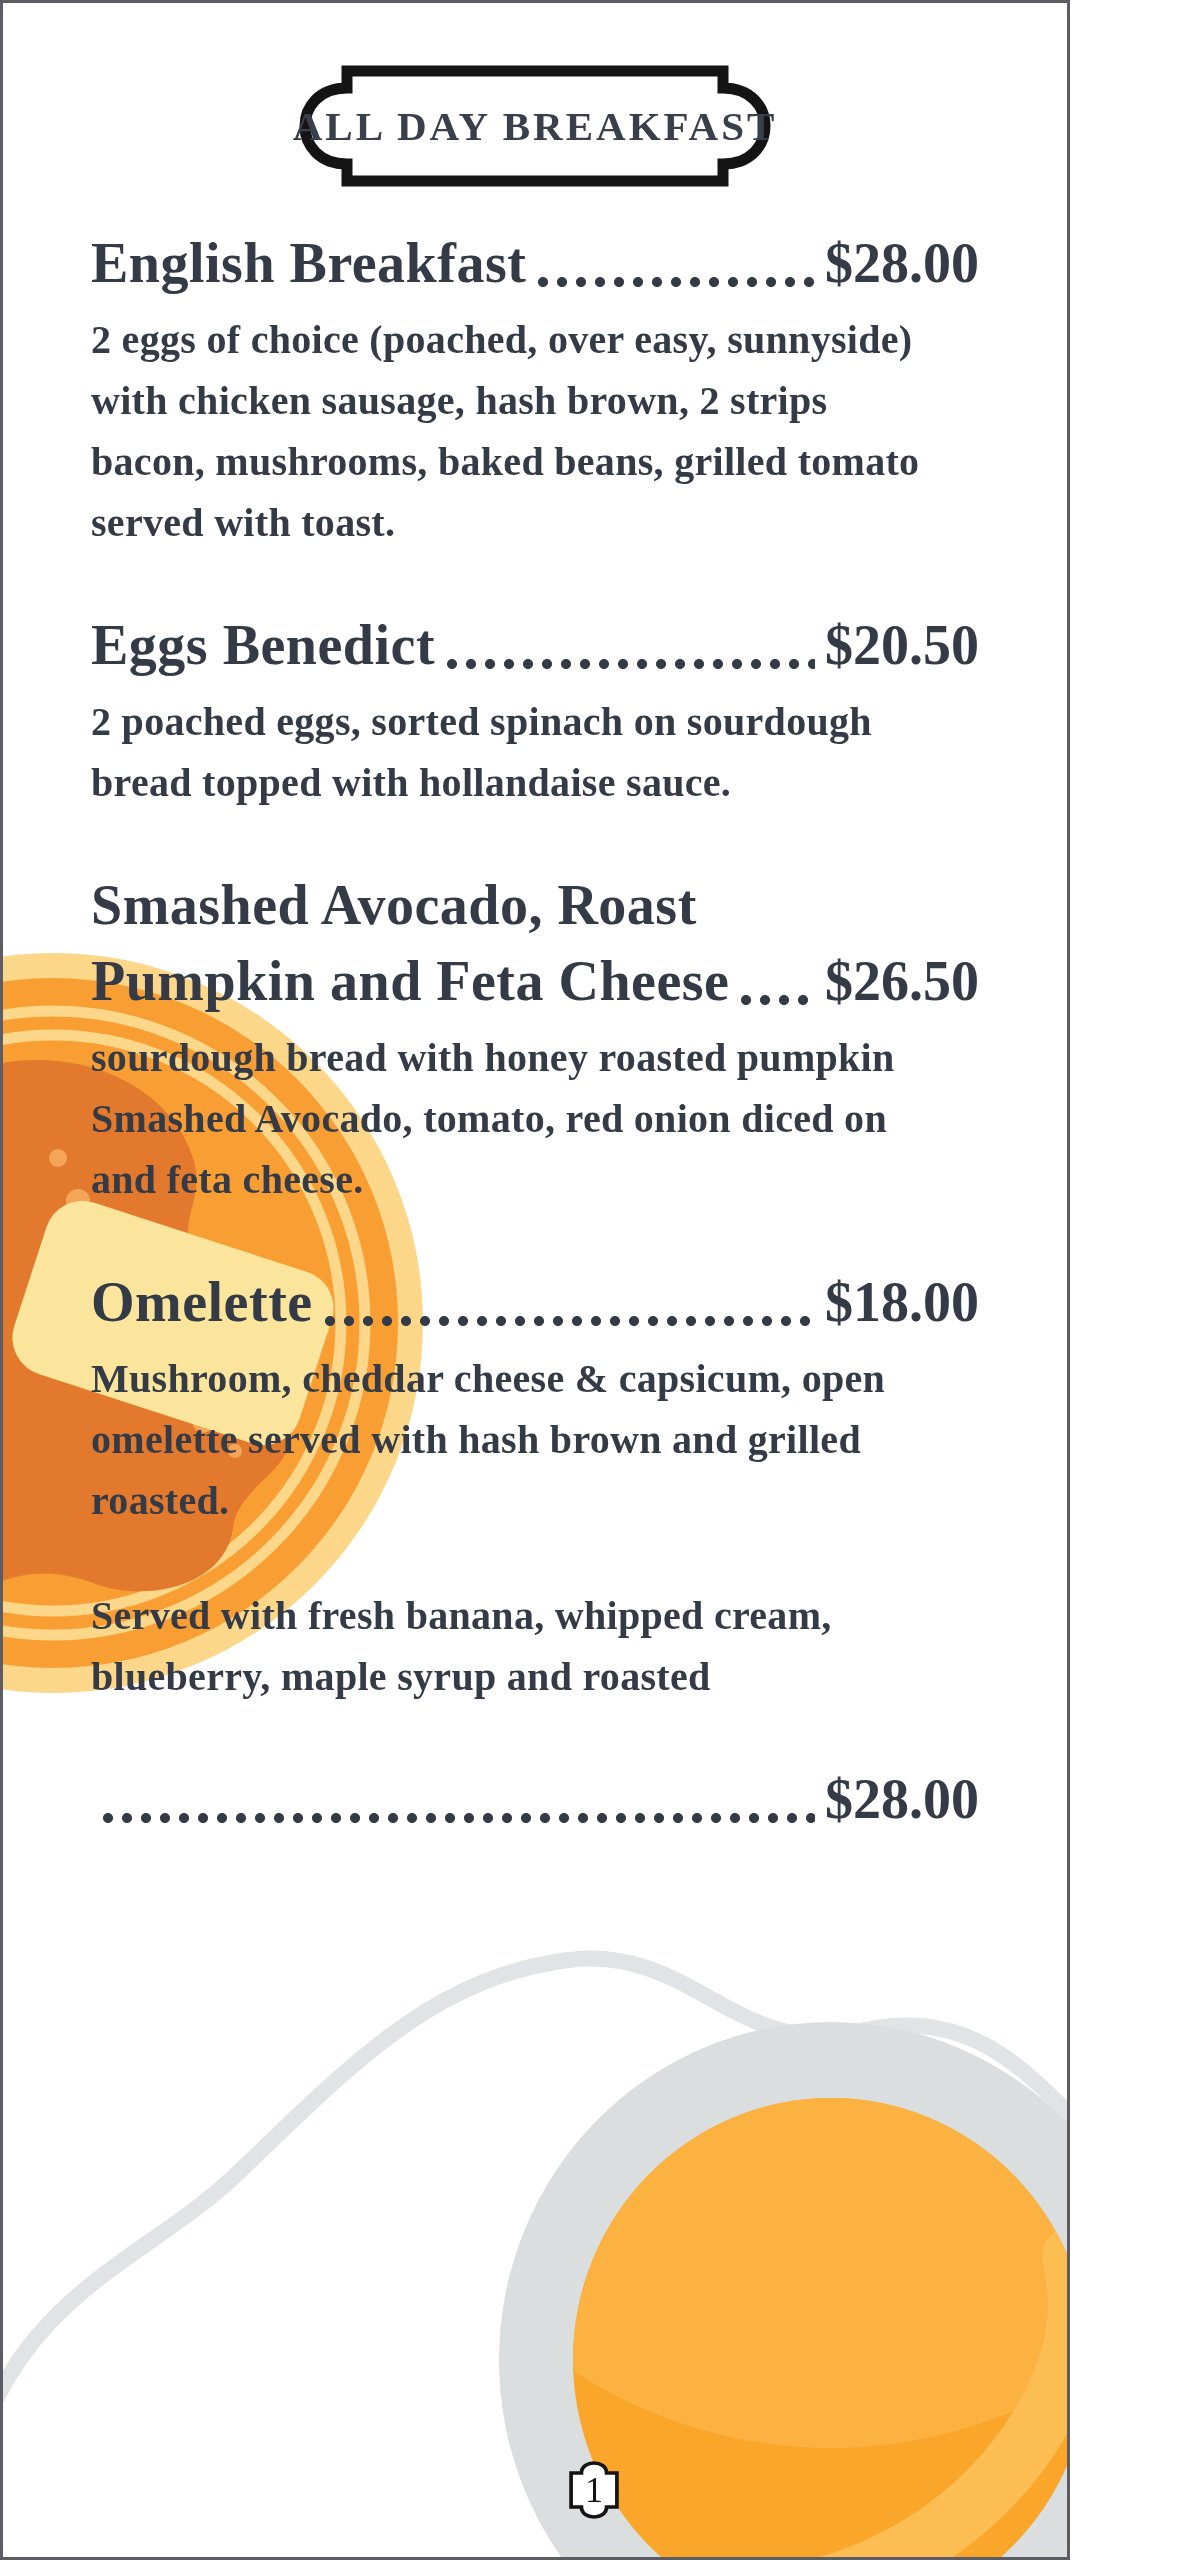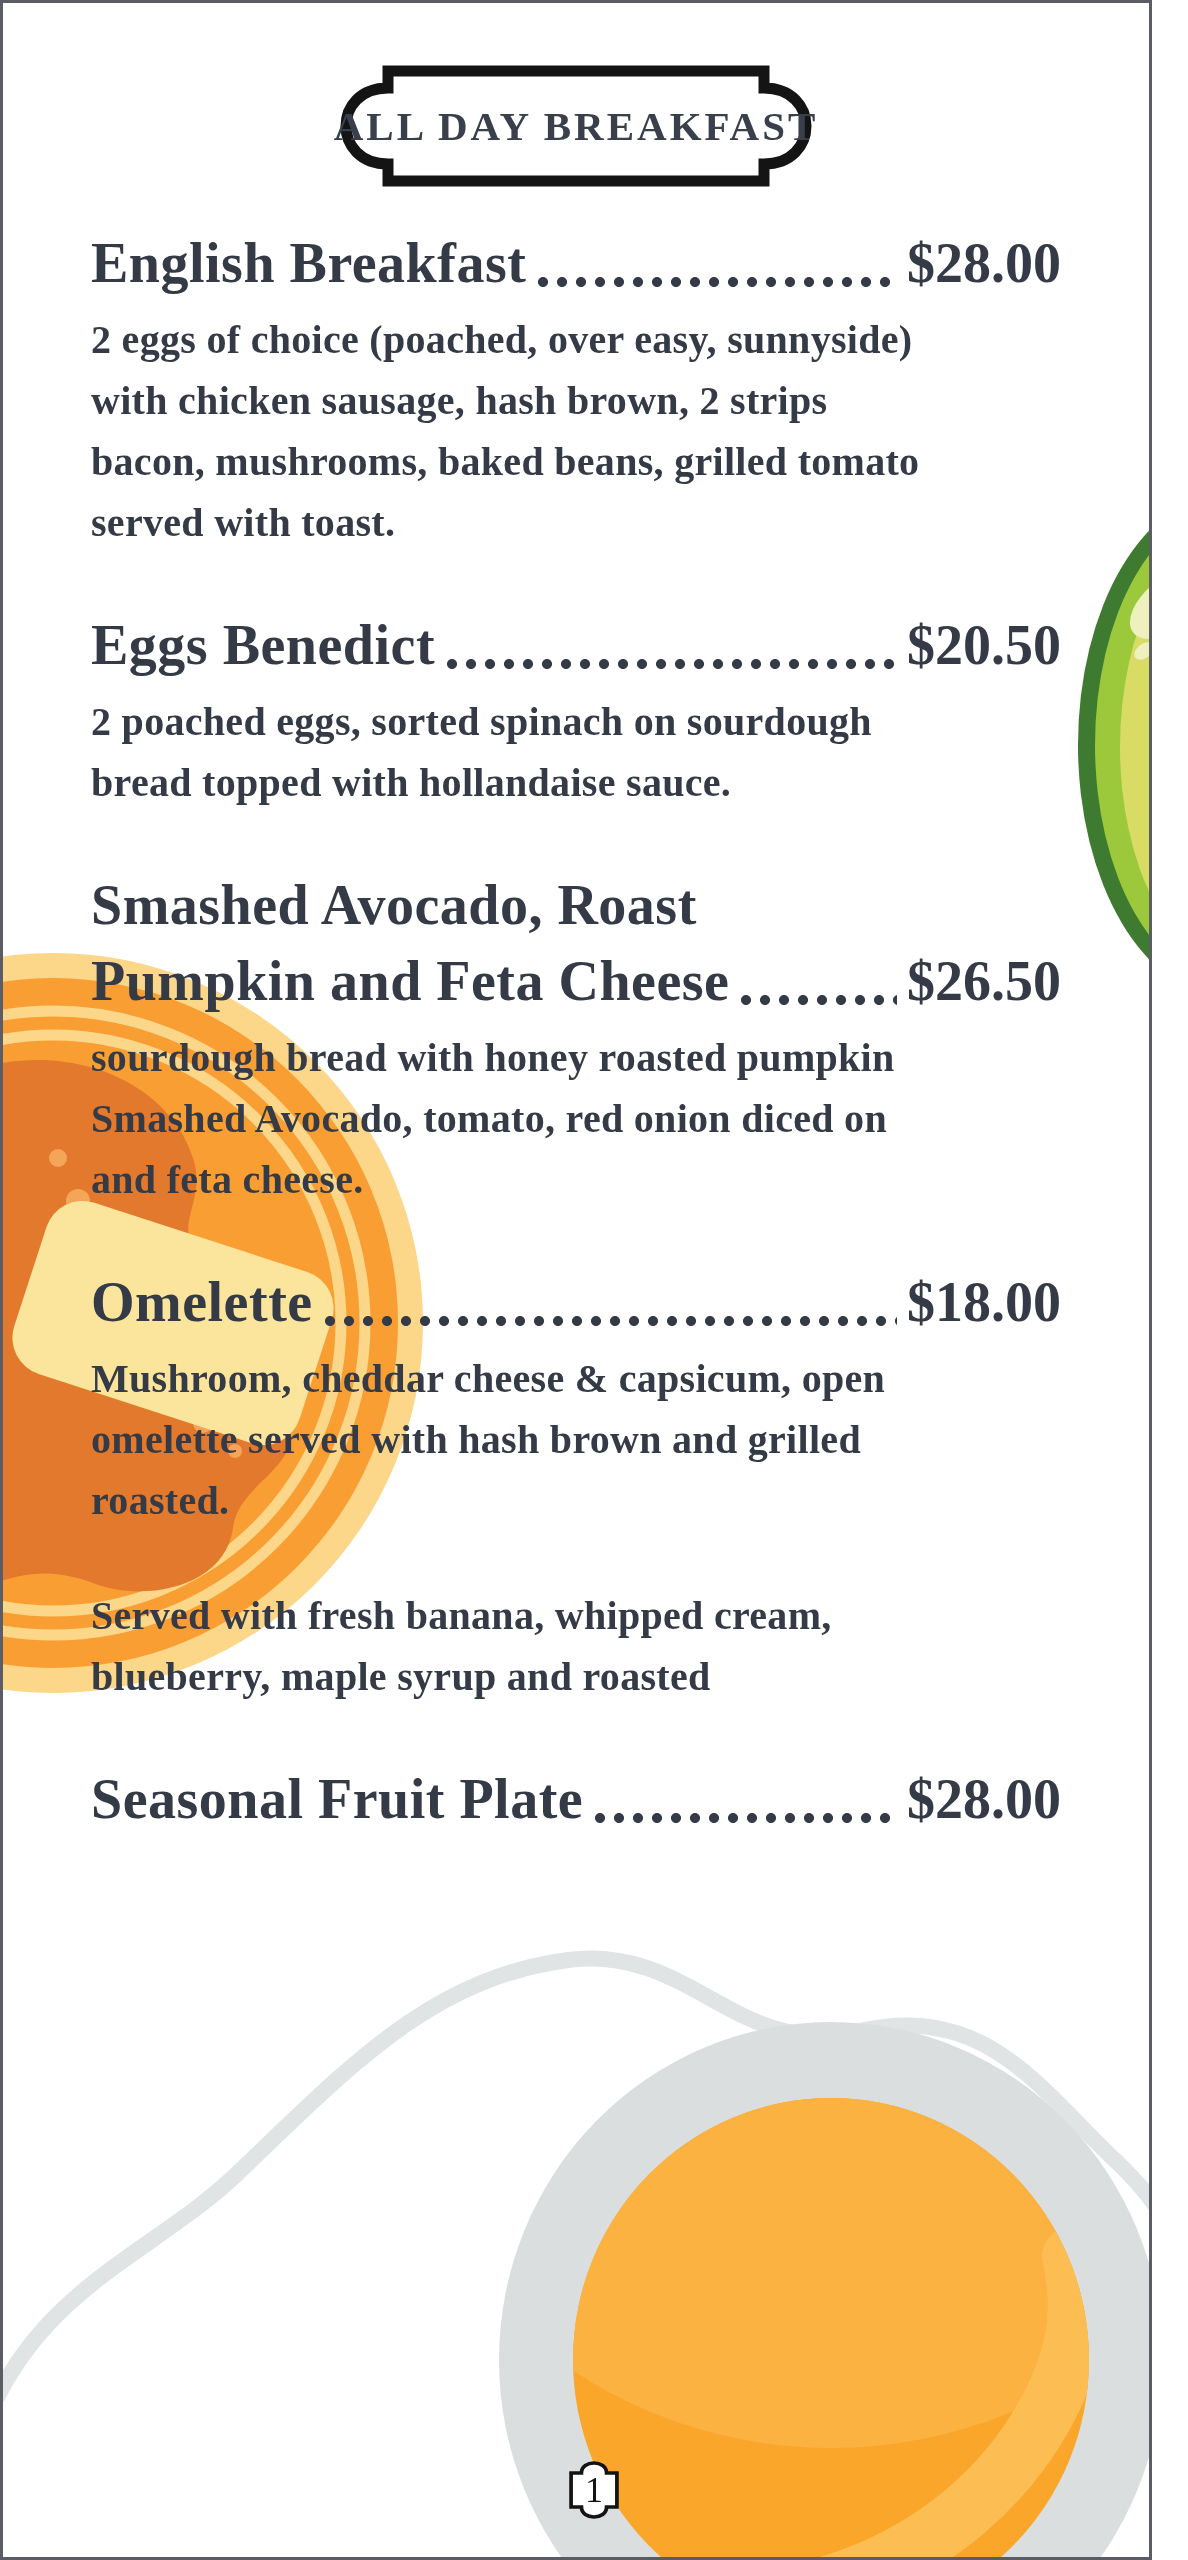--- a/index.html
+++ b/index.html
@@ -4,21 +4,21 @@
 <style>
   :root{
     --text:#343B47;
     --plaque-border:#141414;
     --page-border:#5C5C64;
   }
   *{box-sizing:border-box;}
   html,body{margin:0;padding:0;background:#fff;}
   .page{
     position:relative;
-    width:1152px;height:2560px;
+    width:1070px;height:2560px;
     background:#ffffff;
     border:3px solid var(--page-border);
     overflow:hidden;
     font-family:"Liberation Serif","DejaVu Serif",serif;
     color:var(--text);
   }
   
   .deco{position:absolute;pointer-events:none;}
   .deco-pancake{left:-330px;top:940px;width:760px;height:760px;z-index:1;}
   .deco-avocado{left:1048px;top:482px;width:320px;height:520px;z-index:1;}
@@ -190,21 +190,20 @@
     <section class="menu-item">
       <div class="item-desc">
           <div class="desc-line">Served with fresh banana, whipped cream,</div>
           <div class="desc-line">blueberry, maple syrup and roasted</div>
         </div>
     </section>
 
     <section class="menu-item">
       <div class="item-heading">
           <div class="title-row">
-            <span class="item-title">Seasonal Fruit Plate</span>
             <span class="leader"></span>
             <span class="item-price">$28.00</span>
           </div>
         </div>
 
     </section>
   </div>
 
   <div class="page-badge">
     <svg viewBox="0 0 92 96" xmlns="http://www.w3.org/2000/svg" aria-hidden="true">

